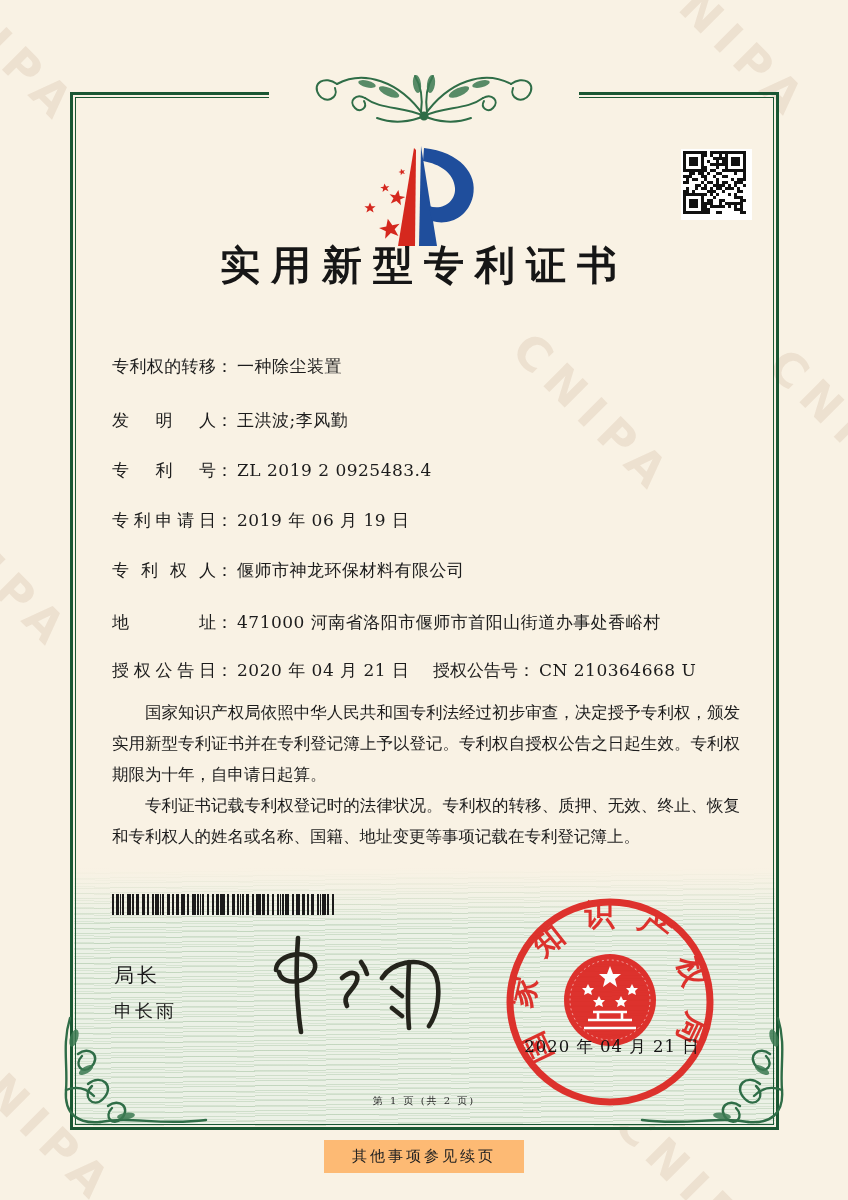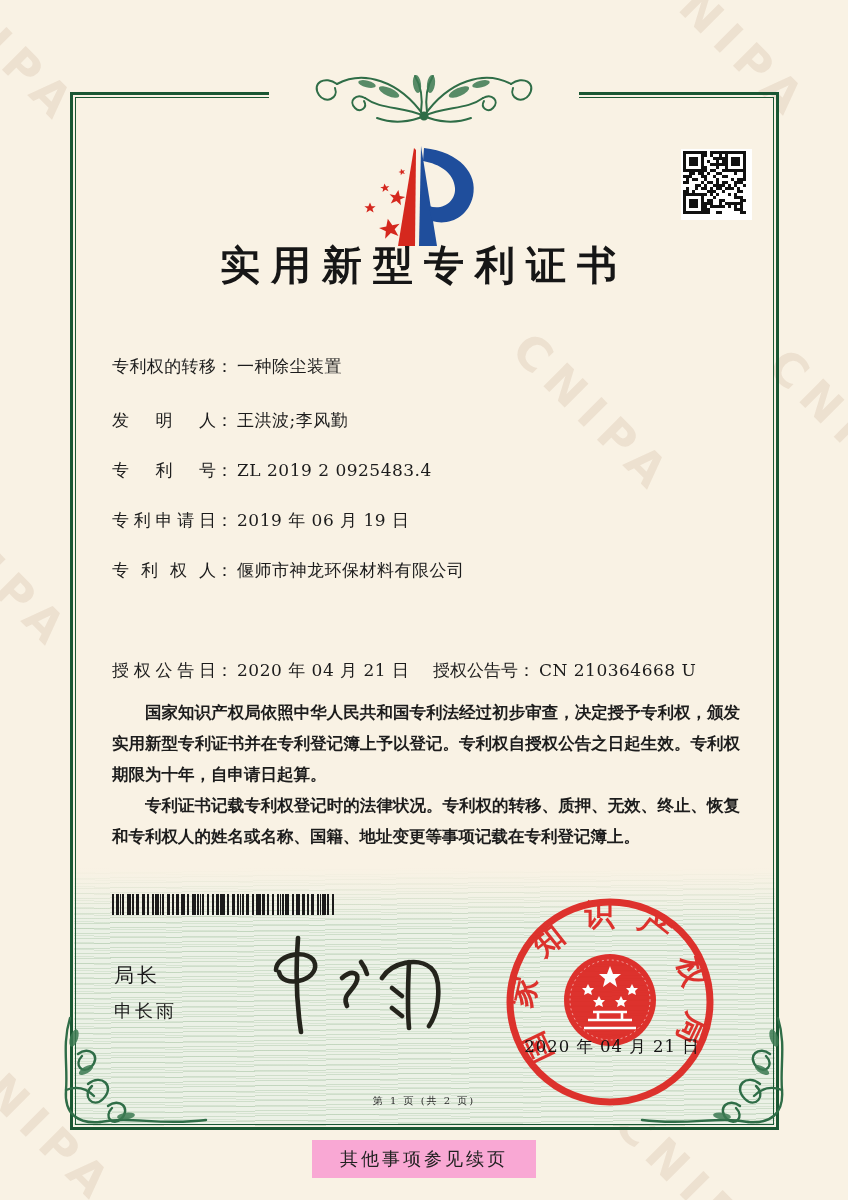--- a/index.html
+++ b/index.html
@@ -54,21 +54,21 @@
   .flabel{
     display:inline-block; width:104px; text-align:justify; text-align-last:justify;
     vertical-align:bottom;
   }
   .fvalue{margin-left:4px; letter-spacing:.5px;}
   .grant2{position:absolute; left:321px; top:0;text-align:right;}
   .body-text{
     position:absolute; left:112px; top:697px; width:628px; z-index:2;
     font-size:16.5px; line-height:31px; text-align:justify;
   }
-  .body-text p{margin:0; text-indent:2em;font-weight:bold;}
+  .body-text p{margin:0; text-indent:2em;}
   .barcode{
     position:absolute; left:112px; top:894px; width:224px; height:21px; z-index:2;
     background:
       repeating-linear-gradient(90deg,#1b1b1b 0 2px,transparent 2px 5px),
       repeating-linear-gradient(90deg,#1b1b1b 0 1px,transparent 1px 8px),
       repeating-linear-gradient(90deg,transparent 0 4px,#1b1b1b 4px 6px,transparent 6px 13px);
   }
   .sig-title{position:absolute; left:114px; top:962px; font-size:20px; letter-spacing:3px; z-index:2;}
   .sig-name{position:absolute; left:114px; top:999px; font-size:18px; letter-spacing:3px; z-index:2;}
   .signature{position:absolute; left:246px; top:926px; width:212px; height:112px; z-index:2;}
@@ -76,21 +76,21 @@
   .seal-date{
     position:absolute; left:512px; top:1036px; width:200px; text-align:center;
     font-size:16.5px; letter-spacing:1px; color:#141414; z-index:5;
   }
   .page-info{
     position:absolute; left:0; top:1094px; width:100%; text-align:center;
     font-size:10px; letter-spacing:2px; color:#2a2a2a; z-index:2;
   }
   .footer-chip{
     position:absolute; left:50%; top:1140px; transform:translateX(-50%);
-    background:#f9a8d4; padding:7px 28px; font-size:18px; letter-spacing:3px;
+    background:#fdba74; padding:7px 28px; font-size:15px; letter-spacing:3px;
     color:#222; z-index:2; white-space:nowrap;
   }
 </style>
 </head>
 <body>
 
 <div class="page">
 
   <div class="wm" style="left:-55px; top:-48px;">CNIPA</div>
   <div class="wm" style="left:676px; top:-52px;">CNIPA</div>
@@ -216,20 +216,23 @@
     <span class="flabel">发明人</span><span>：</span><span class="fvalue">王洪波;李风勤</span>
   </div>
   <div class="field" style="top:459px;">
     <span class="flabel">专利号</span><span>：</span><span class="fvalue">ZL 2019 2 0925483.4</span>
   </div>
   <div class="field" style="top:509px;">
     <span class="flabel">专利申请日</span><span>：</span><span class="fvalue">2019 年 06 月 19 日</span>
   </div>
   <div class="field" style="top:559px;">
     <span class="flabel">专利权人</span><span>：</span><span class="fvalue">偃师市神龙环保材料有限公司</span>
+  </div>
+  <div class="field" style="top:611px;">
+    <span class="flabel">地址</span><span>：</span><span class="fvalue">471000 河南省洛阳市偃师市首阳山街道办事处香峪村</span>
   </div>
 
   <div class="field" style="top:659px;">
     <span class="flabel">授权公告日</span><span>：</span><span class="fvalue">2020 年 04 月 21 日</span>
     <span class="grant2"><span>授权公告号</span><span>：</span><span class="fvalue">CN 210364668 U</span></span>
   </div>
 
   <div class="body-text">
     <p>国家知识产权局依照中华人民共和国专利法经过初步审查，决定授予专利权，颁发实用新型专利证书并在专利登记簿上予以登记。专利权自授权公告之日起生效。专利权期限为十年，自申请日起算。</p>
     <p>专利证书记载专利权登记时的法律状况。专利权的转移、质押、无效、终止、恢复和专利权人的姓名或名称、国籍、地址变更等事项记载在专利登记簿上。</p>

